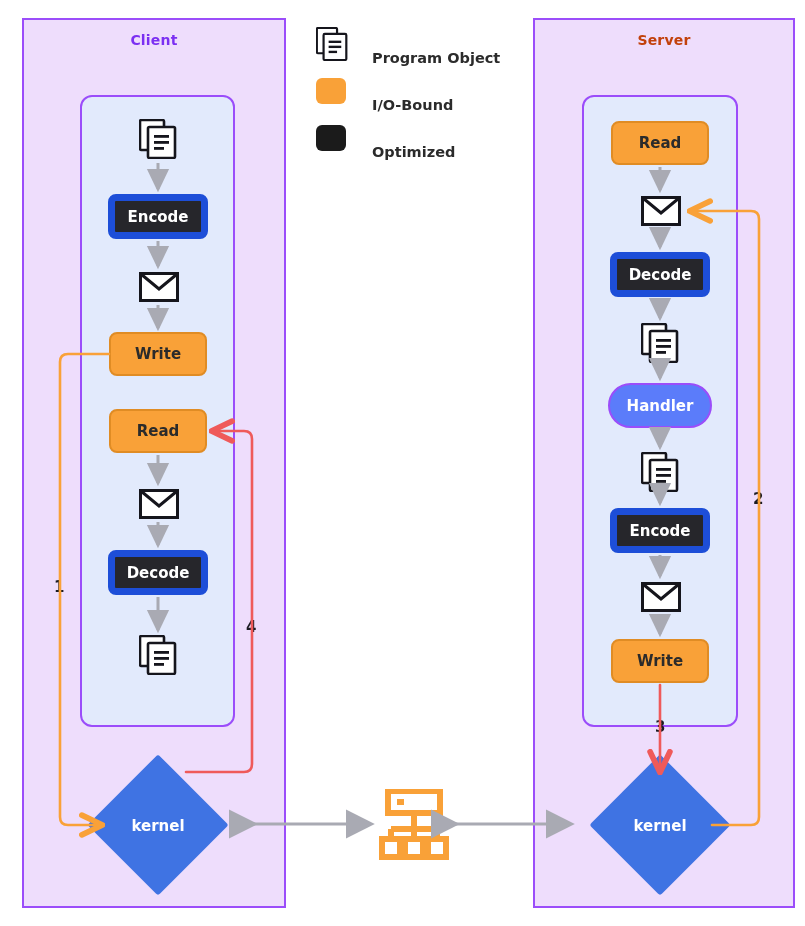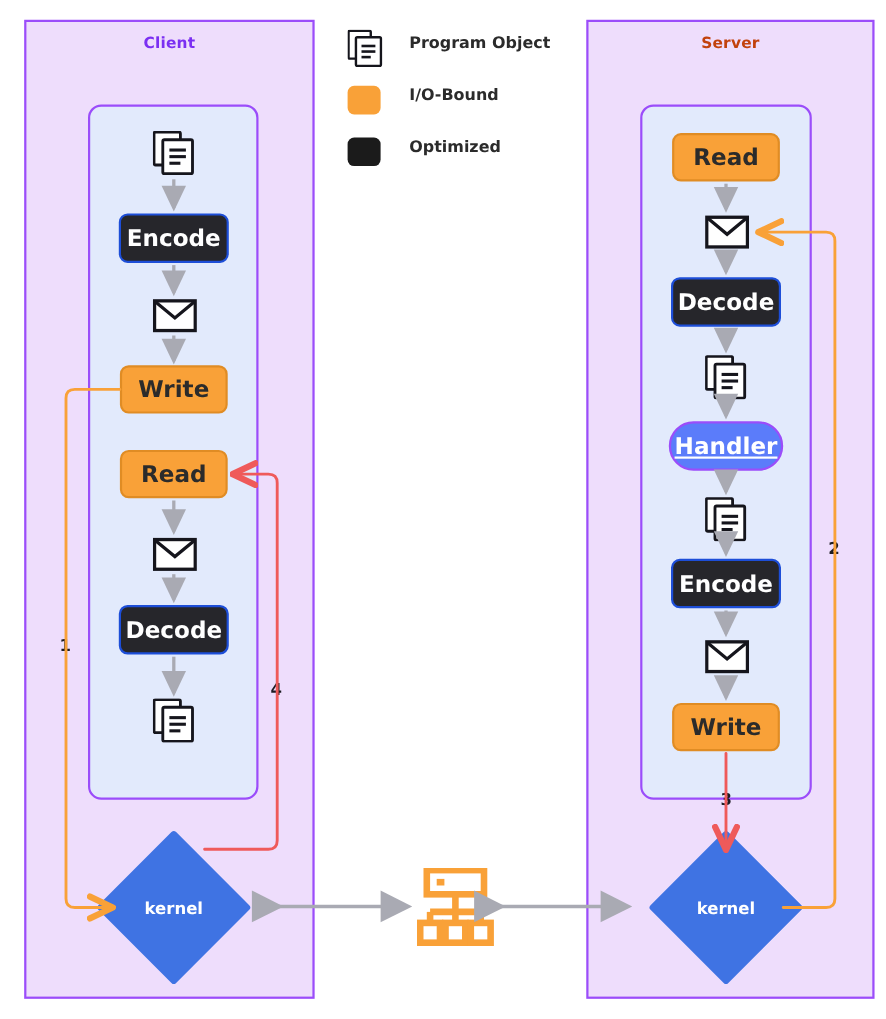--- a/index.html
+++ b/index.html
@@ -18,41 +18,41 @@
   #client-title{color:#7b2ff2;}
   #server-title{color:#c2410c;}
 
   .innerbox{position:absolute;background:#e2eafc;border:2px solid #9b4dfa;
             border-radius:12px;box-sizing:border-box;}
   #client-inner{left:80px;top:95px;width:155px;height:632px;}
   #server-inner{left:582px;top:95px;width:156px;height:632px;}
 
   
   .node{position:absolute;box-sizing:border-box;display:flex;align-items:center;
-        justify-content:center;font-size:21px;font-weight:bold;border-radius:8px;
+        justify-content:center;font-size:15px;font-weight:bold;border-radius:8px;
         white-space:nowrap;}
-  .node.optimized{background:#26262b;color:#ffffff;border:2px solid #1d4ed8;}
+  .node.optimized{background:#26262b;color:#ffffff;border:7px solid #1d4ed8;}
   .node.io{background:#f9a138;color:#2b2b2b;border:2px solid #e08c24;}
-  .node.cpu{background:#5b7cfa;color:#ffffff;border:2px solid #9b4dfa;border-radius:24px;text-decoration:underline;}
+  .node.cpu{background:#5b7cfa;color:#ffffff;border:2px solid #9b4dfa;border-radius:24px;}
 
   .kernel{position:absolute;width:100px;height:100px;background:#3f73e3;
           transform:rotate(45deg);border-radius:3px;}
   .kernel-label{position:absolute;font-size:15px;font-weight:bold;color:#ffffff;
                 width:100px;text-align:center;}
 
   
   .ico{position:absolute;}
 
   
   #legend{position:absolute;left:316px;top:28px;width:200px;}
   .lg-row{position:relative;height:47px;}
   .lg-mark{position:absolute;left:0;top:0;width:40px;height:32px;
            display:flex;align-items:center;justify-content:flex-start;}
   .lg-swatch{width:30px;height:26px;border-radius:6px;}
-  .lg-text{position:absolute;left:56px;top:4px;font-size:14.5px;font-weight:bold;color:#2b2b2b;}
+  .lg-text{position:absolute;left:56px;top:22px;font-size:14.5px;font-weight:bold;color:#2b2b2b;}
 
   
   .flownum{position:absolute;font-size:15px;font-weight:bold;color:#1b1b22;}
 
   svg.overlay{position:absolute;left:0;top:0;width:805px;height:926px;pointer-events:none;}
 </style>
 </head>
 <body>
 
 <div id="stage">

